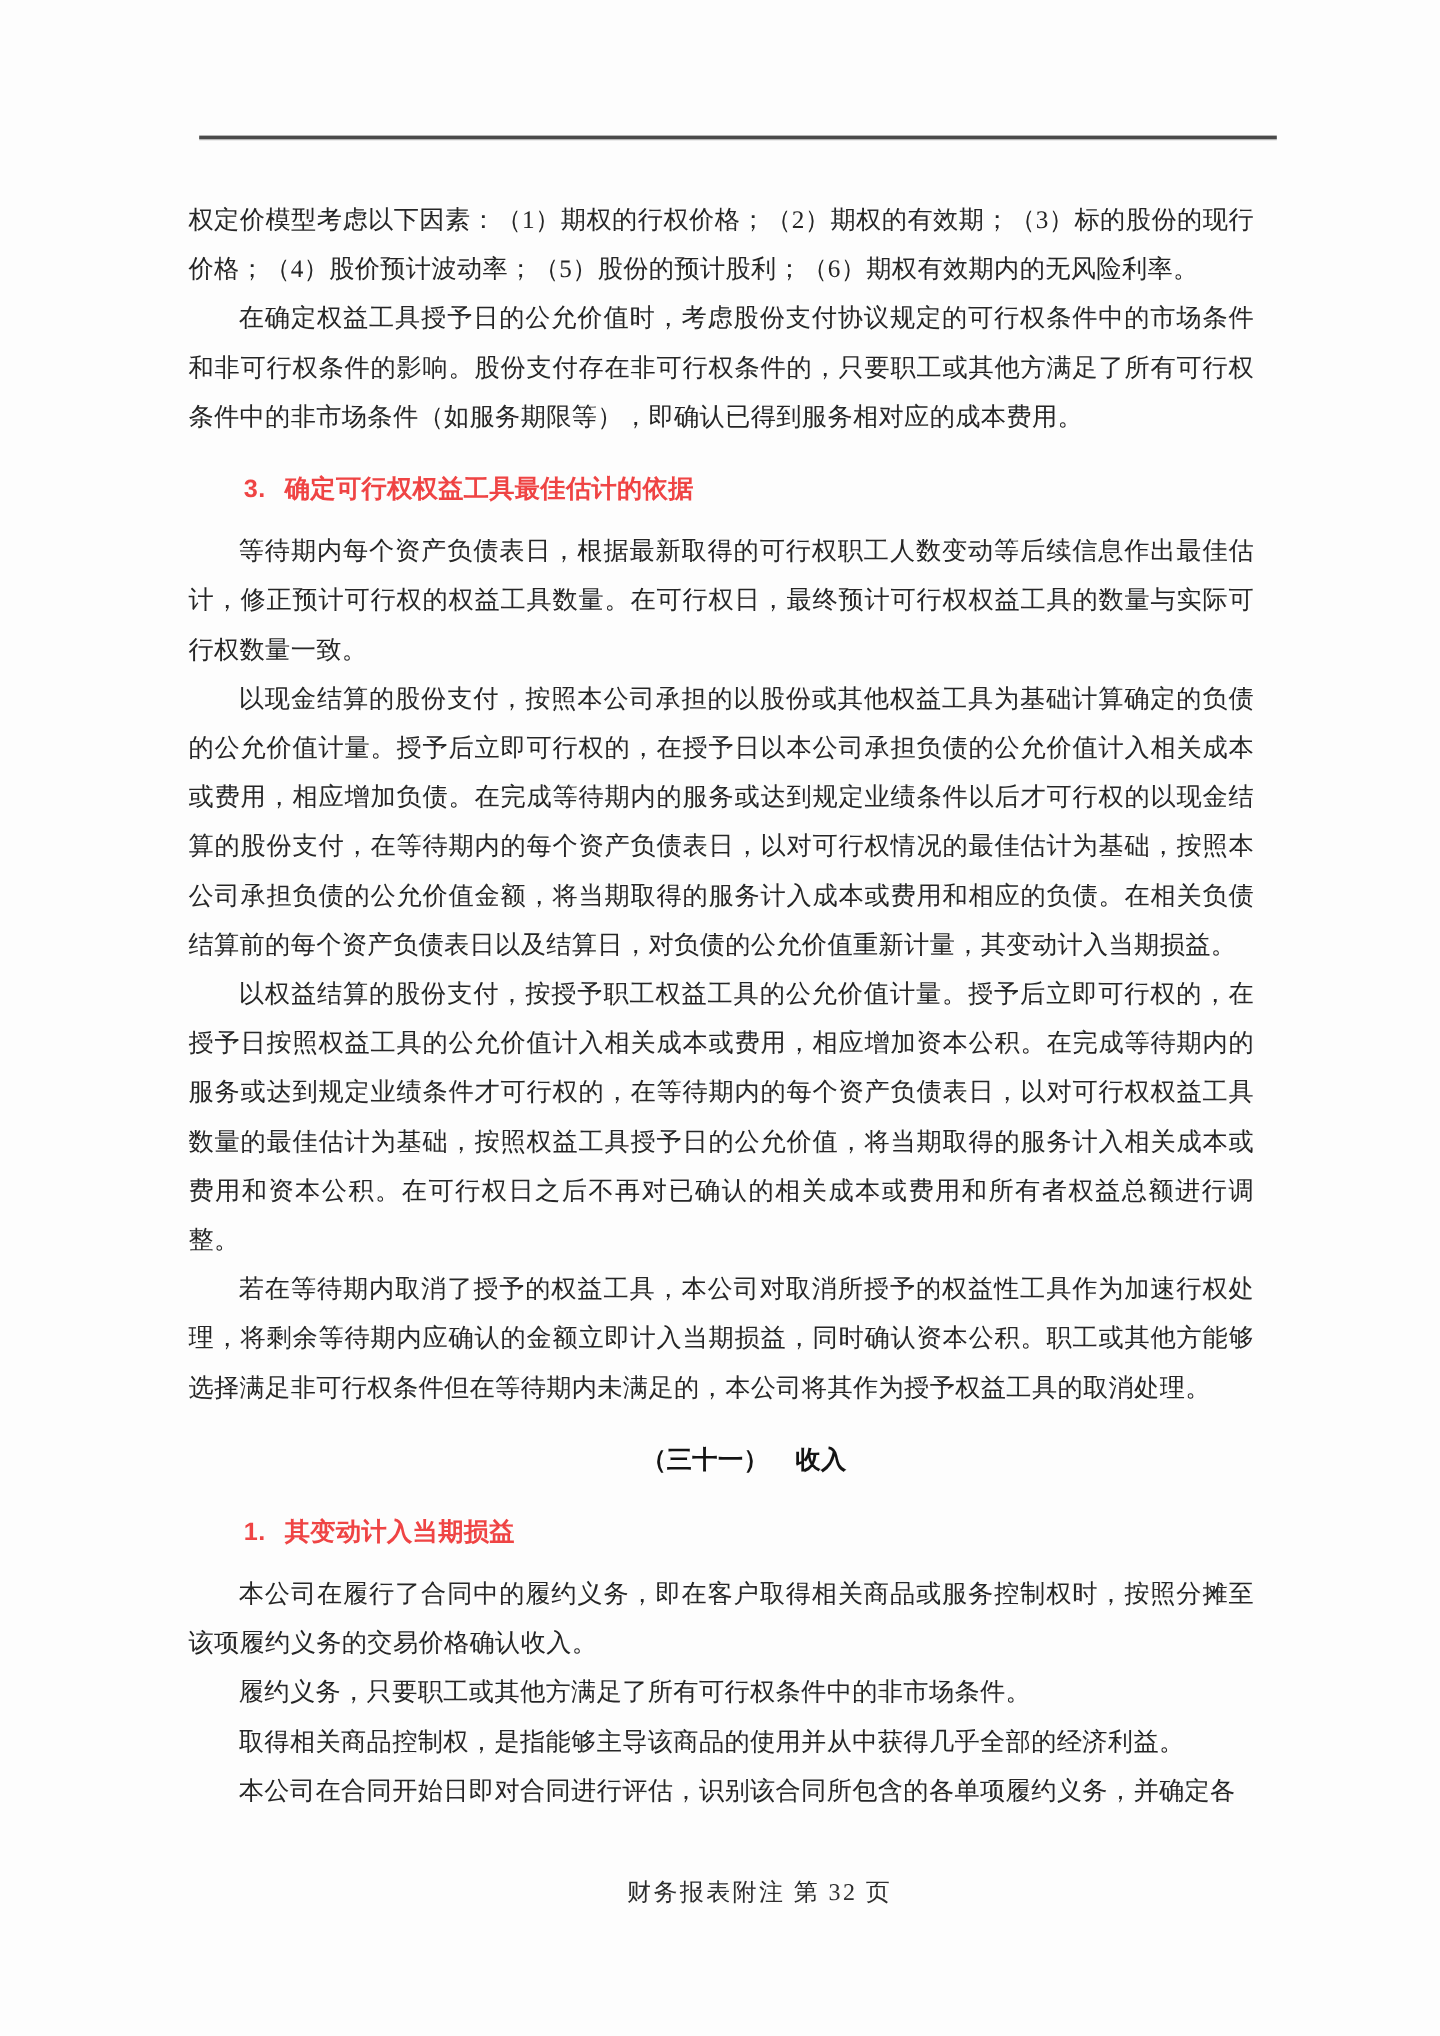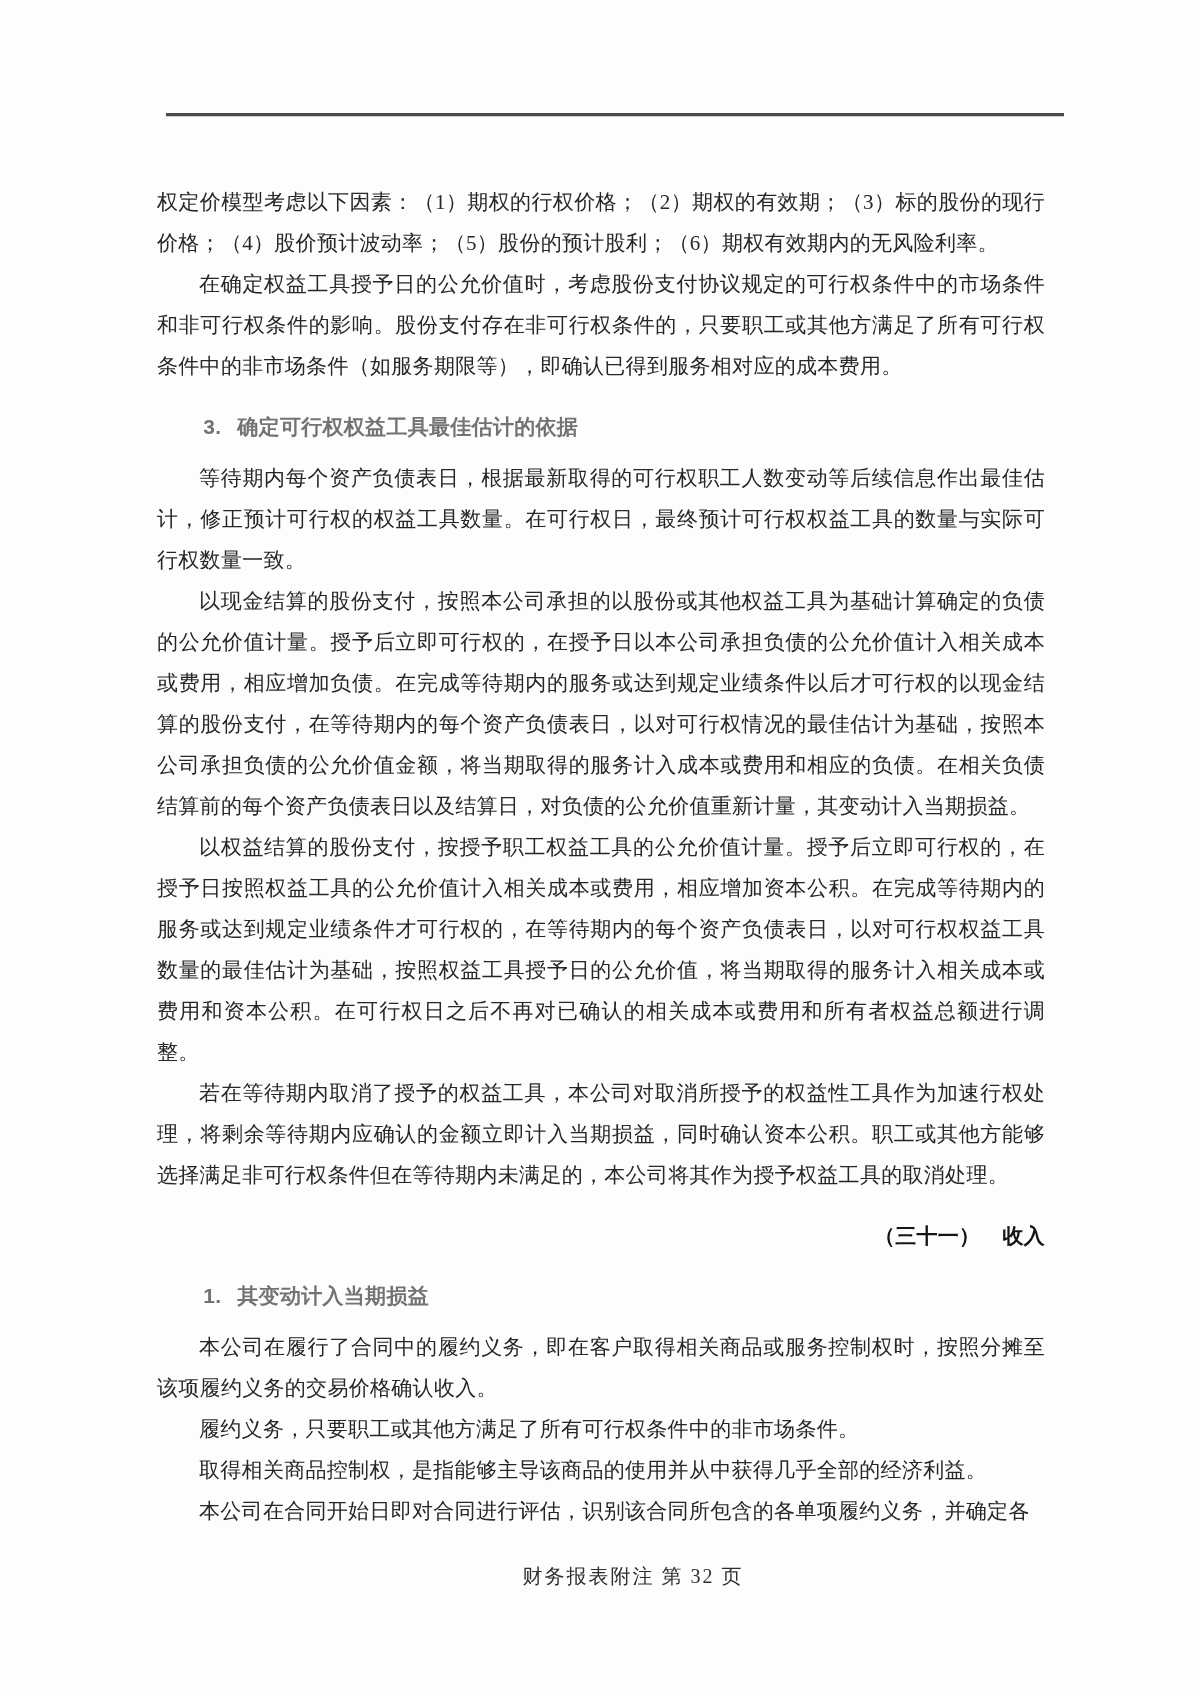--- a/index.html
+++ b/index.html
@@ -19,50 +19,50 @@
     top: 113px;
     width: 898px;
     height: 3px;
     background: #4a4a4a;
     box-shadow: 0 1px 0 rgba(0,0,0,0.18);
   }
 
   .body-text {
     position: absolute;
     left: 157px;
-    top: 182px;
+    top: 163px;
     width: 888px;
     font-size: 21px;
     line-height: 41px;
     color: #262626;
     text-align: justify;
     letter-spacing: 0.3px;
   }
 
   .para { margin: 0; }
   .ind { text-indent: 2em; }
   .no-ind { text-indent: 0; }
 
   .heading {
     font-family: "Liberation Sans", "DejaVu Sans", sans-serif;
     font-weight: 700;
-    color: #737373;
+    color: #ef4444;
     margin: 19px 0 11px 0;
     padding-left: 2.2em;
     text-align: left;
   }
   .heading .num { margin-right: 16px; }
 
   .sec-heading {
     font-family: "Liberation Sans", "DejaVu Sans", sans-serif;
     font-weight: 700;
     color: #141414;
     margin: 19px 0 11px 0;
     padding-left: 1.8em;
-    text-align: right;
+    text-align: center;
   }
   .sec-heading .num { margin-right: 22px; }
 
   .footer {
     position: absolute;
     left: 33px;
     top: 1563px;
     width: 1200px;
     text-align: center;
     font-size: 20px;

